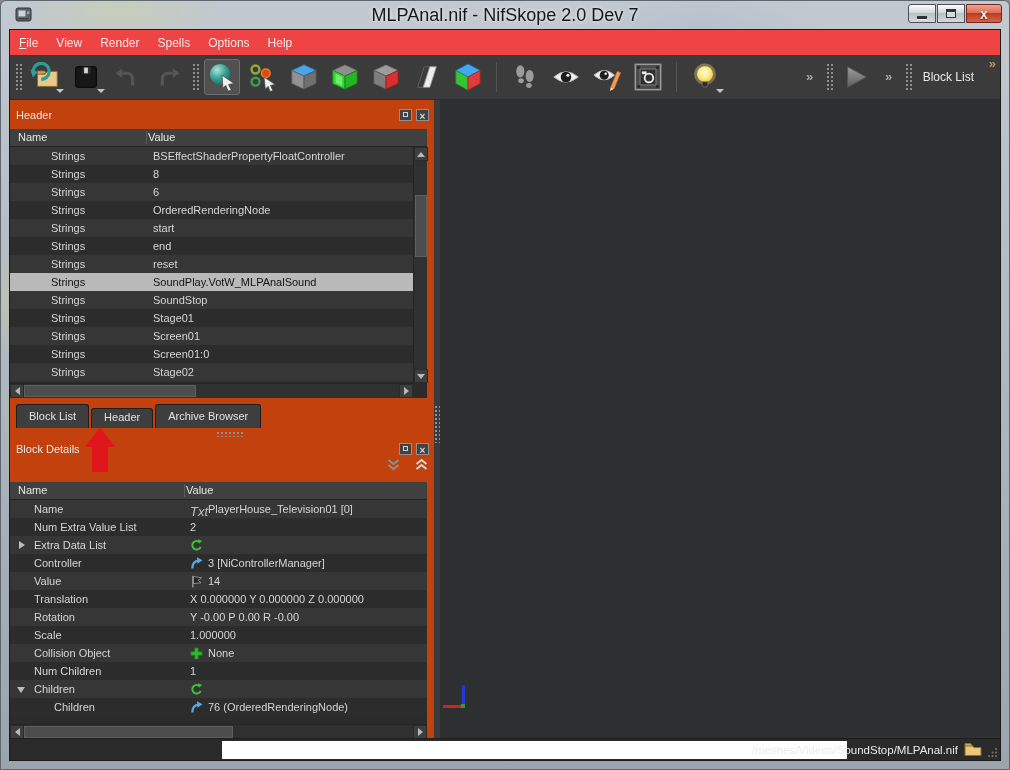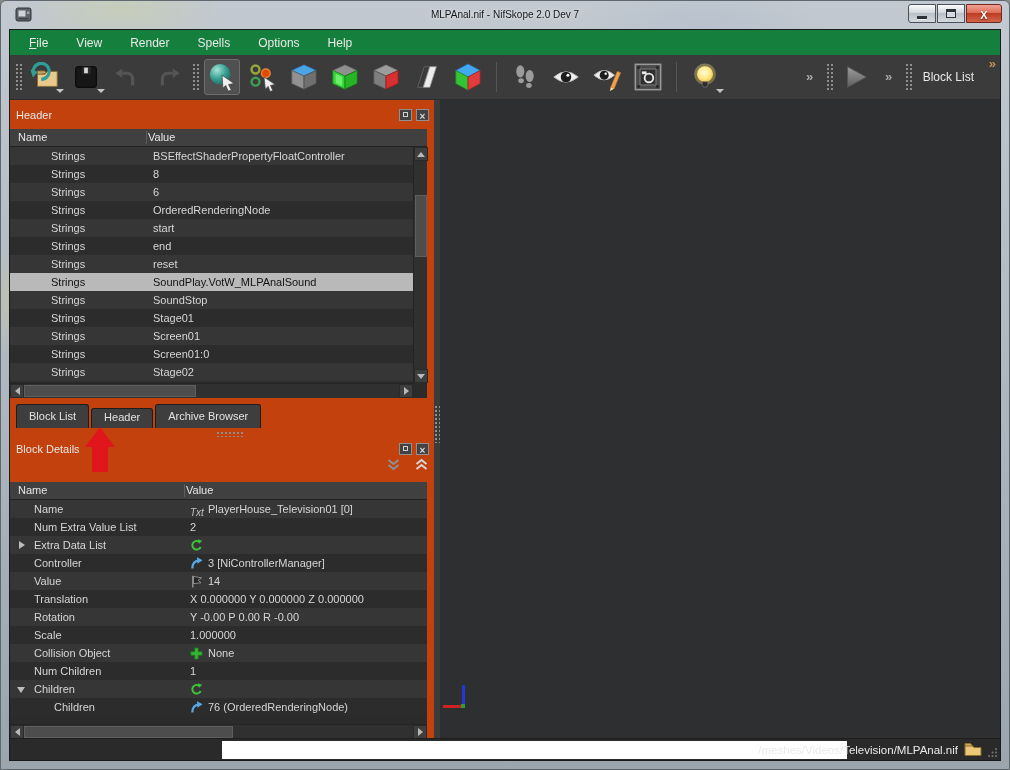--- a/index.html
+++ b/index.html
@@ -10,36 +10,36 @@
   .window { position:absolute; inset:0; border-radius:6px 6px 0 0;
     background:
       radial-gradient(ellipse 140px 60px at 120px 8px, rgba(205,210,160,.45), transparent 70%),
       radial-gradient(ellipse 180px 70px at 700px 30px, rgba(160,175,200,.30), transparent 70%),
       radial-gradient(ellipse 120px 80px at 20px 300px, rgba(215,205,150,.35), transparent 70%),
       linear-gradient(#c2c9d0, #9ba5ae);
     border:1px solid #60686f; }
   .titlebar { position:absolute; left:0; top:0; right:0; height:28px; }
   .app-icon { position:absolute; left:14px; top:5px; width:18px; height:18px; }
   .title { position:absolute; left:0; right:0; top:0; height:28px; line-height:28px; text-align:center;
-    font-size:10px; color:#14181c; text-shadow:0 0 4px rgba(255,255,255,.9); }
+    font-size:18px; color:#14181c; text-shadow:0 0 4px rgba(255,255,255,.9); }
   .winbtns { position:absolute; top:3px; right:7px; display:flex; gap:1px; z-index:3; }
   .wbtn { width:28px; height:19px; border:1px solid #49525a; display:flex; align-items:center; justify-content:center;
     background:linear-gradient(#fdfdfd,#d2d7db 45%,#b9c0c7 50%,#d6dade); }
   .wbtn.first { border-radius:3px 0 0 3px; }
   .wbtn.mid { border-radius:0; }
   .wbtn.close { width:36px; border-radius:0 3px 3px 0; border-color:#71281a;
     background:linear-gradient(#f0a294,#dd6f58 45%,#bf3c22 50%,#d2654c); }
   .g-min { width:10px; height:3px; background:#2d3238; margin-top:7px; box-shadow:0 1px 0 rgba(255,255,255,.6); }
   .g-max { width:10px; height:9px; border:1px solid #2d3238; border-top-width:3px; background:rgba(255,255,255,.35); }
   .g-x::after { content:"X"; color:#fff; font-weight:bold; font-size:11px; text-shadow:0 1px 2px #5e170c; }
 
   
   .content { position:absolute; left:8px; right:8px; top:28px; bottom:8px; background:#3b3b3b; border:1px solid #1b1b1b; }
 
-  .menubar { position:absolute; left:0; right:0; top:0; height:25px; background:#15803d; display:flex; align-items:center; padding-left:10px; gap:10px; }
+  .menubar { position:absolute; left:0; right:0; top:0; height:25px; background:#ef4444; display:flex; align-items:center; gap:0; }
   .menu-item { color:#e8e8e8; font-size:12px; padding:3px 9px; }
   .menu-item u { text-decoration:underline; }
 
   .toolbar { position:absolute; left:0; right:0; top:25px; height:45px; background:#3b3b3b; border-bottom:1px solid #2c2c2c;
     display:flex; align-items:center; padding:0 4px; gap:5px; }
   .t-handle { width:8px; height:30px; background-image:radial-gradient(#8f8f8f 1px, transparent 1.3px); background-size:4px 4px; background-position:1px 1px; }
   .t-sep { width:1px; height:30px; background:#565656; margin:0 5px; }
   .t-spacer { flex:1; }
   .t-label { color:#e8e8e8; font-size:12px; margin:0 22px 0 6px; }
   .tbtn { position:relative; width:36px; height:36px; display:flex; align-items:center; justify-content:center; border-radius:3px; flex:0 0 auto; }
@@ -83,21 +83,21 @@
   .hc-val { padding-left:7px; white-space:nowrap; }
   .dc-name { width:174px; flex:0 0 auto; display:flex; align-items:center; }
   .dc-val { display:flex; align-items:center; gap:5px; padding-left:6px; white-space:nowrap; }
   .exp { width:10px; height:10px; margin-left:7px; flex:0 0 auto; position:relative; }
   .exp.right::after { content:""; position:absolute; left:2px; top:1px; border-left:6px solid #bdbdbd; border-top:4px solid transparent; border-bottom:4px solid transparent; }
   .exp.down::after { content:""; position:absolute; left:0; top:3px; border-top:6px solid #bdbdbd; border-left:4px solid transparent; border-right:4px solid transparent; }
   .nm.ind1 { margin-left:24px; } .exp + .nm.ind1 { margin-left:7px; }
   .nm.ind2 { margin-left:44px; }
   .mini { width:13px; height:13px; display:inline-block; flex:0 0 auto; }
   .mini svg { width:100%; height:100%; display:block; }
-  .txt-ic { font-size:10px; color:#c0c0c0; font-style:italic; line-height:13px; }
+  .txt-ic { font-size:13px; color:#c0c0c0; font-style:italic; line-height:13px; }
 
   
   .vscroll { position:absolute; left:403px; top:18px; width:14px; height:236px; background:#303030; border-left:1px solid #242424; }
   .hscroll { position:absolute; left:0; height:15px; background:#303030; border-top:1px solid #242424; }
   .htable .hscroll { top:254px; width:403px; }
   .dtable .hscroll { top:242px; width:417px; }
   .sbtn { position:absolute; background:#3e3e3e; border:1px solid #2a2a2a; display:flex; align-items:center; justify-content:center; }
   .vscroll .sbtn { width:14px; height:14px; left:0; }
   .vscroll .up { top:0; } .vscroll .down { bottom:0; }
   .hscroll .sbtn { width:14px; height:14px; top:0; }
@@ -674,21 +674,21 @@
     <div class="viewport">
       <div class="axis">
         <div class="ax-red"></div>
         <div class="ax-blue"></div>
         <div class="ax-green"></div>
       </div>
     </div>
 
     <div class="statusbar">
       <input class="sb-input" value="" style="">
-      <span class="sb-path">/meshes/Videos/Television/MLPAnal.nif</span>
+      <span class="sb-path">/meshes/Videos/SoundStop/MLPAnal.nif</span>
       <span class="sb-folder">
         <svg viewBox="0 0 18 15">
             <path d="M1 4 v-2.5 h5.5 L8.5 4" fill="#d2ab58" stroke="#8a6c2e"></path>
             <path d="M1 4 h7.5 l1.5 1.5 H17 v8 H1 Z" fill="#eac878" stroke="#8a6c2e"></path>
           </svg>
       </span>
       <span class="sb-grip">
         <svg viewBox="0 0 11 11" fill="#777">
             <circle cx="9" cy="2" r="1"></circle>
             <circle cx="9" cy="5.5" r="1"></circle>

